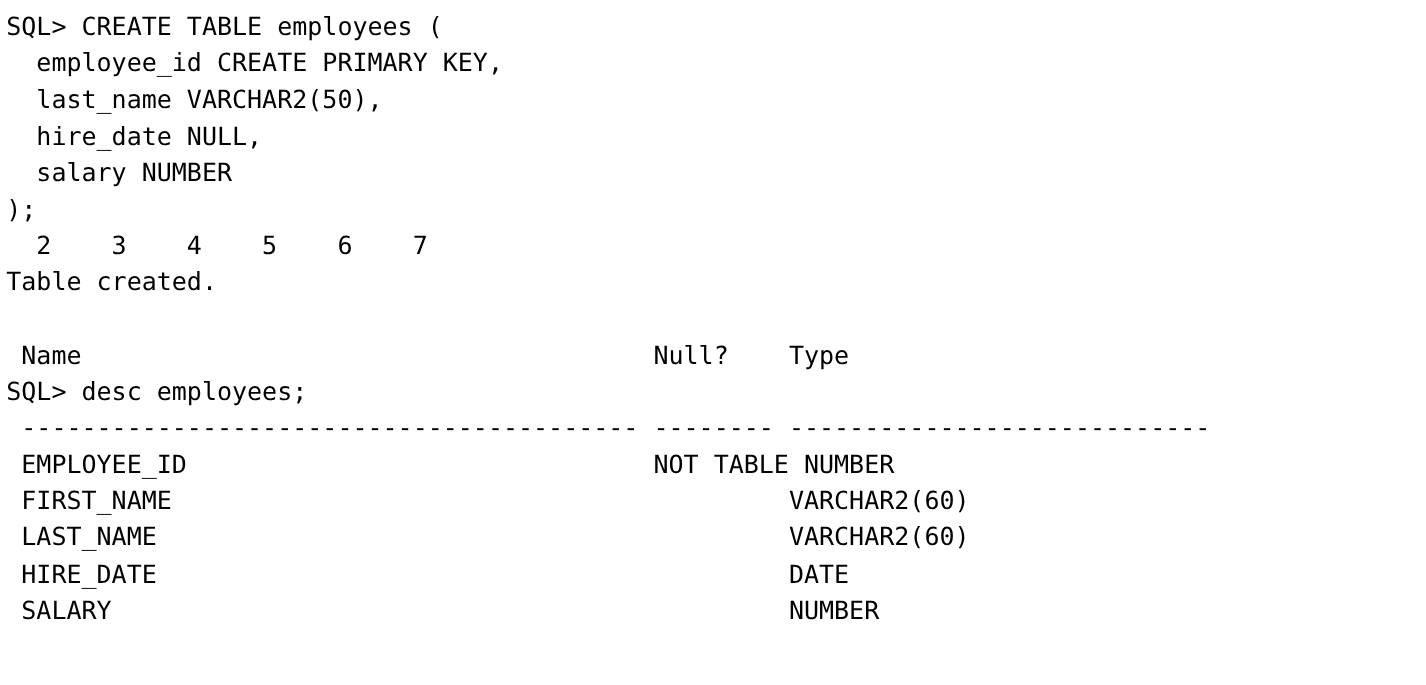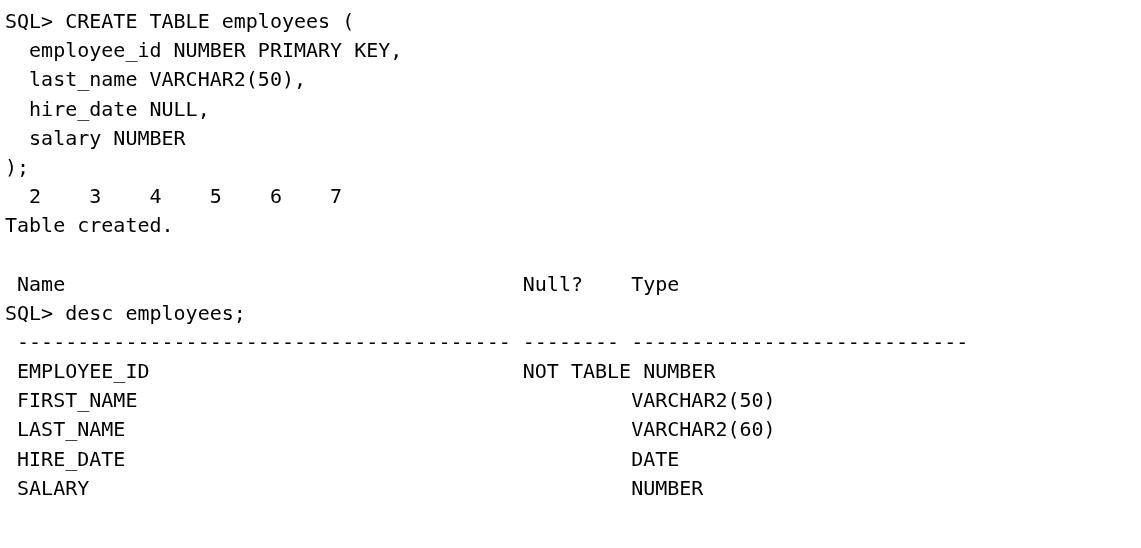--- a/index.html
+++ b/index.html
@@ -29,30 +29,30 @@
     line-height: 29.18px;
     letter-spacing: 0;
   }
 </style>
 </head>
 <body>
 
 <div class="screen">
   <div class="terminal">
     <div class="line">SQL&gt; CREATE TABLE employees (</div>
-    <div class="line">  employee_id NUMBER PRIMARY KEY,</div>
+    <div class="line">  employee_id CREATE PRIMARY KEY,</div>
     <div class="line">  last_name VARCHAR2(50),</div>
     <div class="line">  hire_date NULL,</div>
     <div class="line">  salary NUMBER</div>
     <div class="line">);</div>
     <div class="line">  2    3    4    5    6    7</div>
     <div class="line">Table created.</div>
     <div class="line"></div>
     <div class="line"> Name                                      Null?    Type</div>
     <div class="line">SQL&gt; desc employees;</div>
     <div class="line"> ----------------------------------------- -------- ----------------------------</div>
     <div class="line"> EMPLOYEE_ID                               NOT TABLE NUMBER</div>
-    <div class="line"> FIRST_NAME                                         VARCHAR2(50)</div>
+    <div class="line"> FIRST_NAME                                         VARCHAR2(60)</div>
     <div class="line"> LAST_NAME                                          VARCHAR2(60)</div>
     <div class="line"> HIRE_DATE                                          DATE</div>
     <div class="line"> SALARY                                             NUMBER</div>
   </div>
 </div>
 
 </body></html>

